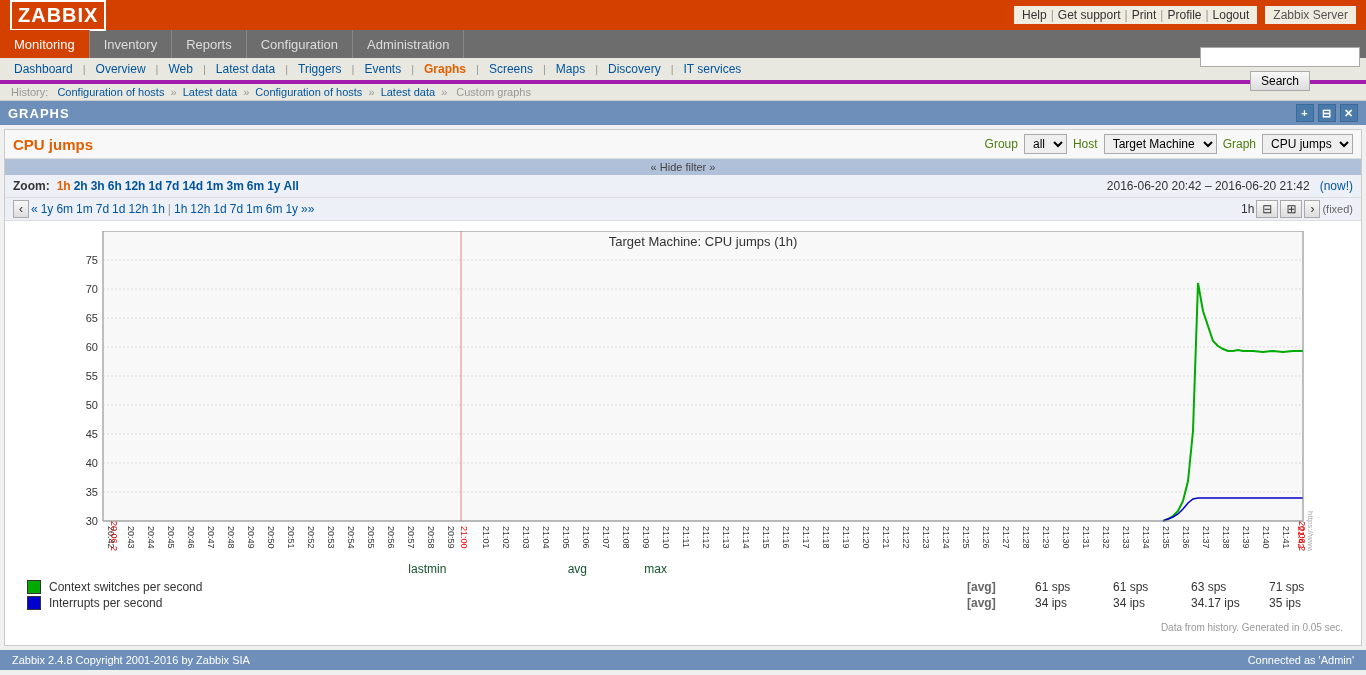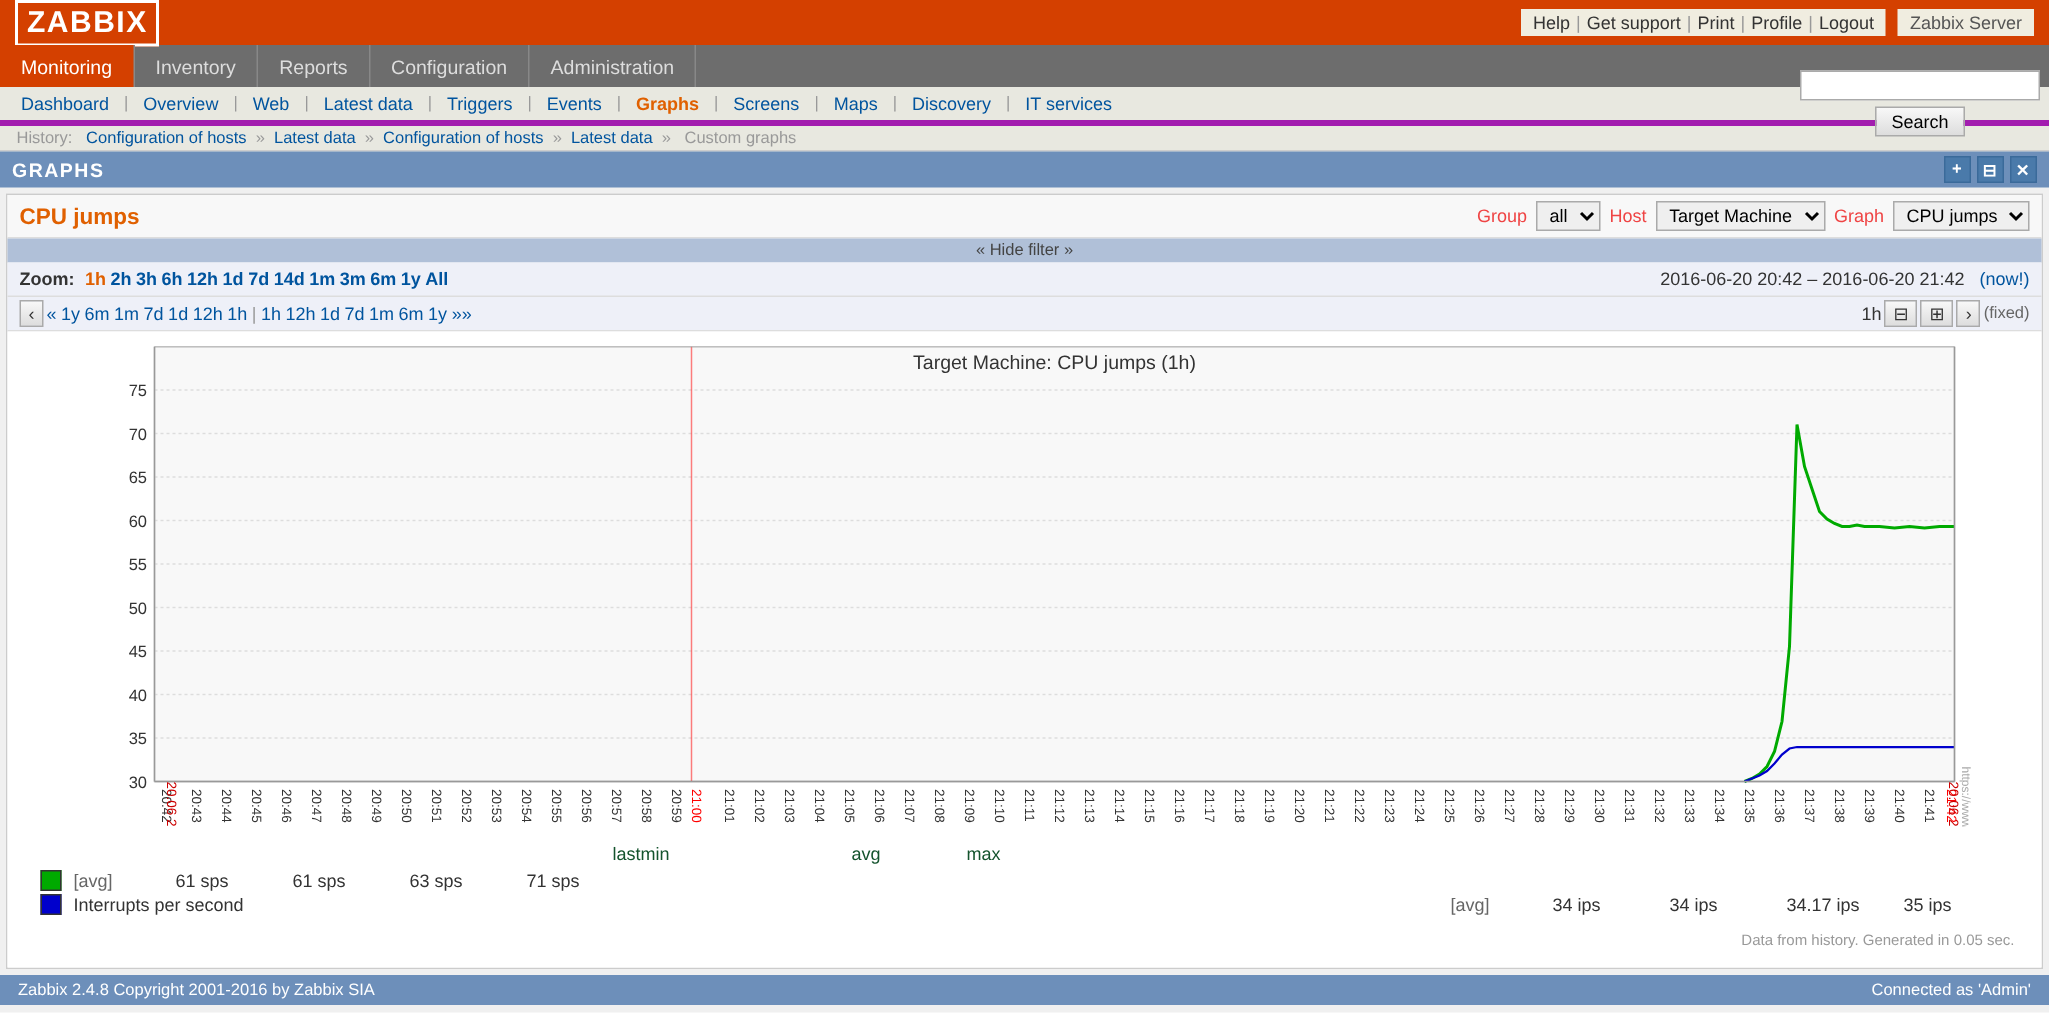--- a/index.html
+++ b/index.html
@@ -155,21 +155,21 @@
       display: flex;
       align-items: center;
       gap: 6px;
       font-size: 12px;
     }
     .graph-controls select {
       border: 1px solid #aaa;
       padding: 1px 4px;
       font-size: 12px;
     }
-    .ctrl-label { color: #ef4444; }
+    .ctrl-label { color: #4d7c0f; }
 
     
     #hide-filter-bar {
       background: #b0c0d8;
       text-align: center;
       padding: 2px;
       font-size: 11px;
       color: #444;
       cursor: pointer;
     }
@@ -247,21 +247,21 @@
       gap: 8px;
       margin-bottom: 2px;
     }
     .legend-color-box {
       width: 14px;
       height: 14px;
       border: 1px solid #333;
       flex-shrink: 0;
     }
     .legend-label { flex: 1; }
-    .legend-type { width: 60px; color: #666; }
+    .legend-type { width: 60px; color: #666; font-weight: bold; }
     .legend-stat { width: 70px; text-align: left; }
     .data-note {
       text-align: right;
       font-size: 10px;
       color: #999;
       padding: 2px 8px;
     }
 
     
     #footer {
@@ -687,20 +687,21 @@
       <div style="display:flex; margin-bottom:4px; font-size:12px; color:#14532d;">
         <div style="width:250px;"></div>
         <div style="width:70px;"></div>
         <div style="width:80px; text-align:right;">last</div>
         <div style="width:80px; text-align:left;">min</div>
         <div style="width:80px; text-align:right;">avg</div>
         <div style="width:80px; text-align:right;">max</div>
       </div>
       <div class="legend-row">
         <div class="legend-color-box" style="background:#00aa00;"></div>
+        <div class="legend-label">Context switches per second</div>
         <div class="legend-type">[avg]</div>
         <div class="legend-stat">61 sps</div>
         <div class="legend-stat">61 sps</div>
         <div class="legend-stat">63 sps</div>
         <div class="legend-stat">71 sps</div>
       </div>
       <div class="legend-row">
         <div class="legend-color-box" style="background:#0000cc;"></div>
         <div class="legend-label">Interrupts per second</div>
         <div class="legend-type">[avg]</div>

